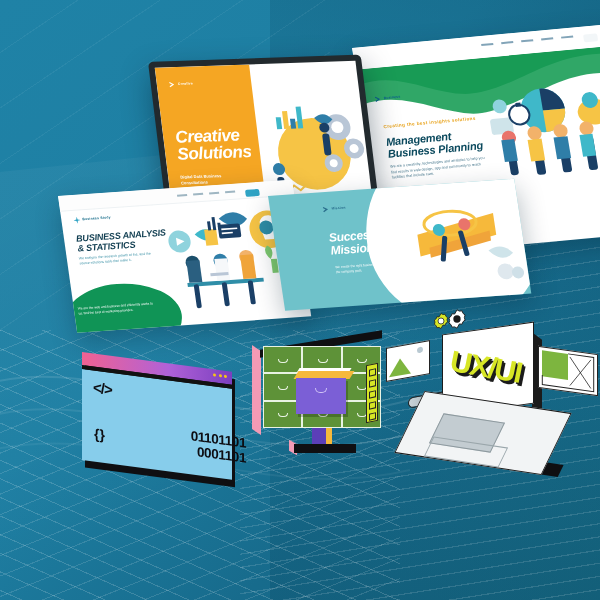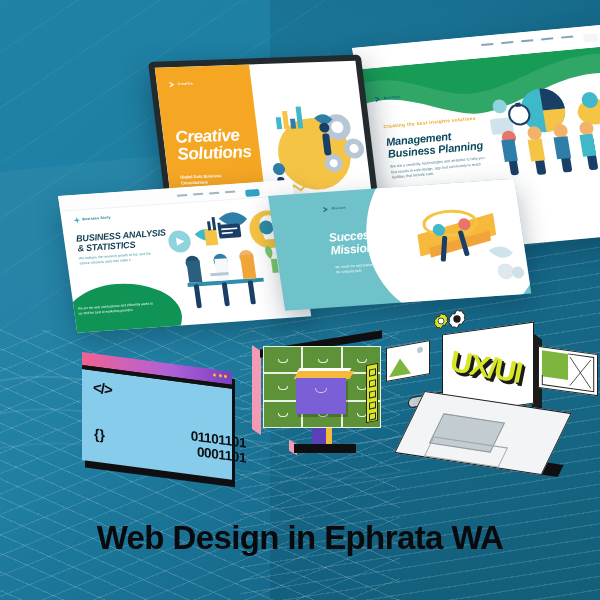--- a/index.html
+++ b/index.html
@@ -491,15 +491,14 @@
       <path d="M12,2 l2.6,1.4 l2.9,-.3 l1,2.7 l2.3,1.8 l-.8,2.8 l.8,2.8 l-2.3,1.8 l-1,2.7 l-2.9,-.3 L12,22 l-2.6,-1.4 l-2.9,.3 l-1,-2.7 l-2.3,-1.8 l.8,-2.8 l-.8,-2.8 l2.3,-1.8 l1,-2.7 l2.9,.3 Z" fill="#ffffff" stroke="#1b1b1b" stroke-width="1"></path>
       <circle cx="12" cy="12" r="4" fill="#1b1b1b"></circle>
     </svg>
     <div class="uxui">UX/UI</div>
     <div class="baseedge"></div>
     <div class="base"></div>
     <div class="trackpad"></div>
     <div class="keys"></div>
   </div>
 
-  <div id="title">Web Design in Ephrata WA</div>
 
 </div>
 
 </body></html>

